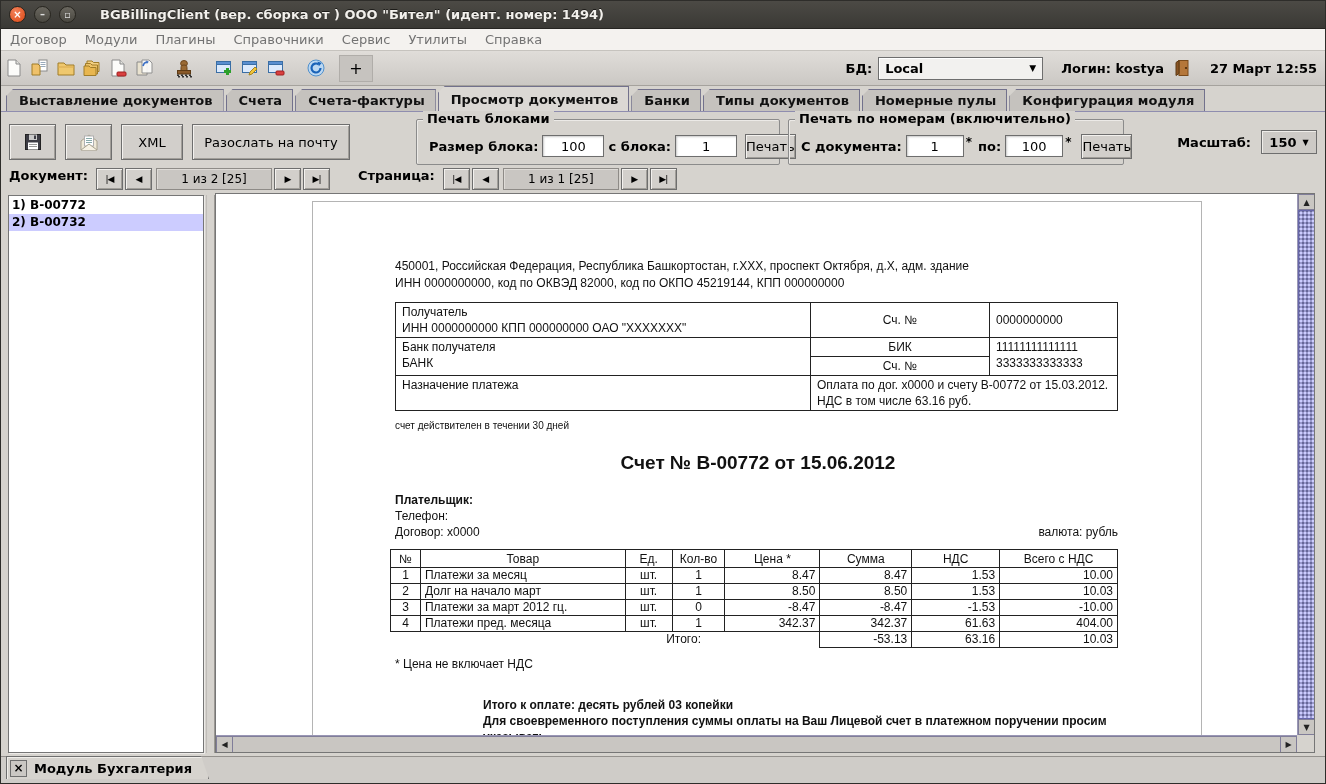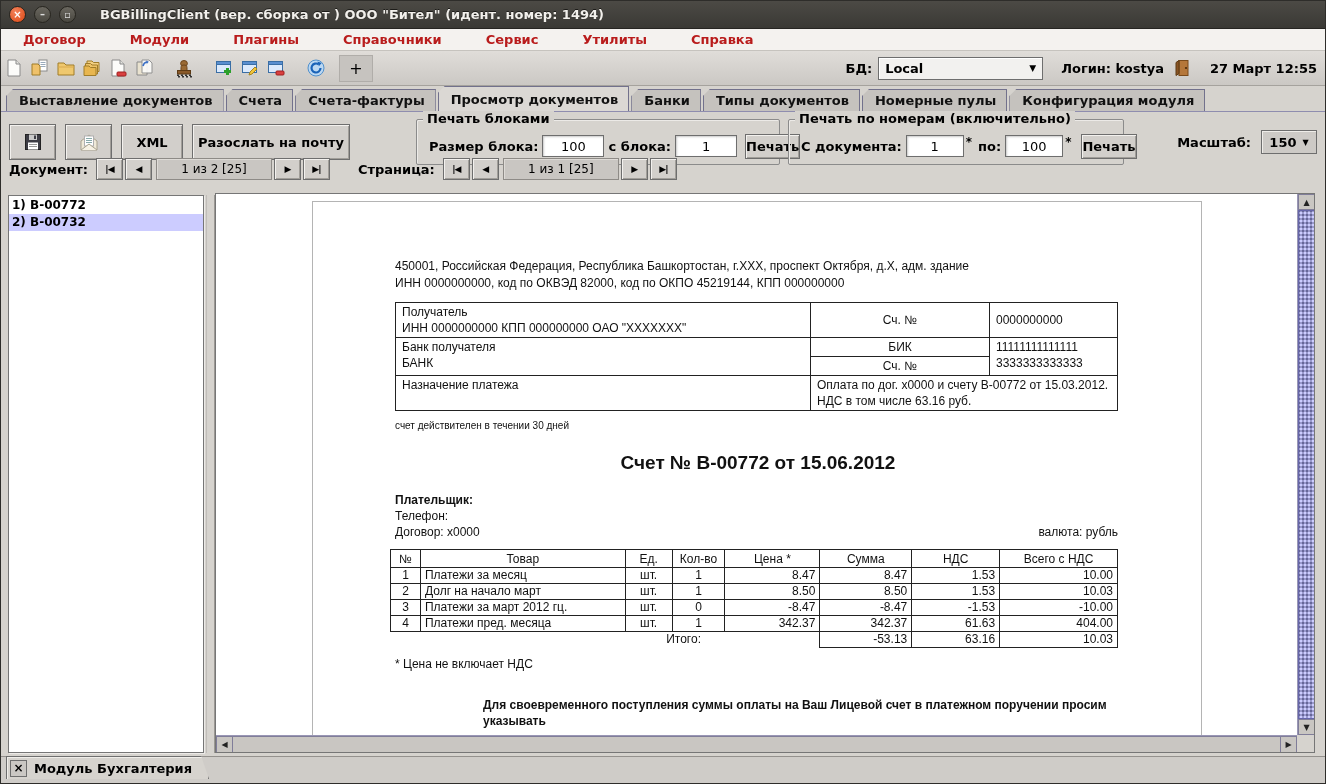--- a/index.html
+++ b/index.html
@@ -15,21 +15,21 @@
     display:flex; align-items:center; justify-content:center;
     font-size:10px; font-weight:bold; color:#fff; border:1px solid #27251f; }
   .winbtn.close { background:radial-gradient(circle at 35% 30%, #f2815a, #dd4814); }
   .winbtn.min, .winbtn.max { background:linear-gradient(#6a675f,#4a4841); color:#ddd; }
   .title-text { color:#f2f0ec; font-size:13px; font-weight:bold; margin-left:24px;
     text-shadow:0 -1px 0 #1d1c19; }
 
   
   .menubar { position:absolute; top:28px; left:0; right:0; height:22px;
     background:#f4f2ef; border-bottom:1px solid #c6c3be; display:flex; align-items:center; }
-  .menu-item { font-size:13px; font-weight:bold; color:#b91c1c; padding:2px 22px; }
+  .menu-item { font-size:13px; font-weight:normal; color:#737373; padding:2px 9px; }
 
   
   .toolbar { position:absolute; top:50px; left:0; right:0; height:35px;
     background:linear-gradient(#e0ddd9,#cbc8c4); border-bottom:1px solid #a5a29d;
     display:flex; align-items:center; }
   .tb-btn { width:26px; height:26px; display:flex; align-items:center; justify-content:center; }
   .tb-gap { width:14px; }
   .plus-btn { width:34px; height:27px; background:#c6c3bf; border:1px solid #b0ada9;
     display:flex; align-items:center; justify-content:center; font-size:16px; margin-left:10px; }
   .tb-right { margin-left:auto; display:flex; align-items:center; margin-right:8px; }
@@ -48,21 +48,21 @@
   .tab.active { background:#dbd8d4; height:25px; padding-top:5px; }
 
   
   .content { position:absolute; top:110px; left:0; right:0; bottom:27px;
     background:#d6d3ce; border-top:1px solid #8f8daf; }
 
   .controls-row { position:absolute; top:5px; left:8px; right:8px; height:50px;
     display:flex; align-items:center; }
   .btn { background:#d2cfcb; border:1px solid #6e6e6e;
     box-shadow:inset 1px 1px 0 #f3f1ee, inset -1px -1px 0 #a19e99;
-    font-size:13px; font-weight:bold; display:flex; align-items:center; justify-content:center; }
+    font-size:13px; font-weight:normal; display:flex; align-items:center; justify-content:center; }
   .big-btn { width:47px; height:36px; margin-right:9px; }
   .xml-btn { width:62px; height:36px; margin-right:9px; }
   .mail-btn { width:158px; height:36px; }
   .group { position:relative; height:46px; border:1px solid #8b8b8b;
     box-shadow:inset 1px 1px 0 #eceae7; border-radius:2px;
     display:flex; align-items:center; padding:10px 8px 2px 8px; }
   .group-title { position:absolute; top:-9px; left:6px; background:#d6d3ce; padding:0 4px;
     font-size:13px; font-weight:bold; white-space:nowrap; }
   .g-label { font-size:13px; font-weight:bold; margin:0 4px; white-space:nowrap; }
   .field { height:22px; background:#fff; border:1px solid #6e6e6e;
@@ -70,21 +70,21 @@
     font-family:"DejaVu Sans", sans-serif; }
   .w58 { width:58px; } .w62 { width:62px; }
   .print-btn { width:80px; height:25px; margin-left:8px; }
   .asterisk { font-size:12px; font-weight:bold; margin:0 2px 8px 2px; }
   .scale-wrap { margin-left:auto; display:flex; align-items:center; }
   .scale-combo { width:56px; height:24px; background:#cdcac6; border:1px solid #6e6e6e;
     box-shadow:inset 1px 1px 0 #efede9; display:flex; align-items:center; justify-content:center;
     gap:6px; font-size:13px; font-weight:bold; margin-left:6px; }
   .scale-combo .arrow { font-size:8px; }
 
-  .nav-row { position:absolute; top:45px; left:8px; height:24px; display:flex; align-items:center; }
+  .nav-row { position:absolute; top:56px; left:8px; height:24px; display:flex; }
   .nav-label { font-size:13px; font-weight:bold; margin-right:8px; white-space:nowrap; }
   .nav-btn { width:27px; height:22px; font-size:9px; letter-spacing:-1px; margin-right:2px; }
   .nav-pos { width:116px; height:22px; background:#c9c6c2; border:1px solid #8e8b87;
     box-shadow:inset 1px 1px 0 #dedbd7; font-size:12px; display:flex; align-items:center;
     justify-content:center; margin:0 2px; }
   .nav-sp { width:26px; }
 
   .main-area { position:absolute; top:81px; left:0; right:0; bottom:3px; }
   .list-panel { position:absolute; left:7px; top:2px; bottom:0; width:196px;
     background:#fff; border:1px solid #767676; box-shadow:1px 1px 0 #eceae7; padding-top:1px; }
@@ -496,20 +496,21 @@
               <td class="num">-53.13</td>
               <td class="num">63.16</td>
               <td class="num">10.03</td>
             </tr>
           </tbody>
             </table>
 
           <div class="price-note">* Цена не включает НДС</div>
 
           <div class="pay-block">
+            <div class="b">Итого к оплате: десять рублей 03 копейки</div>
             <div class="b">Для своевременного поступления суммы оплаты на Ваш Лицевой счет в платежном поручении просим указывать</div>
 
           </div>
         </div>
       </div>
 
       <div class="vscroll">
         <div class="sb-btn up">▲</div>
         <div class="vthumb"></div>
         <div class="sb-btn down">▼</div>

